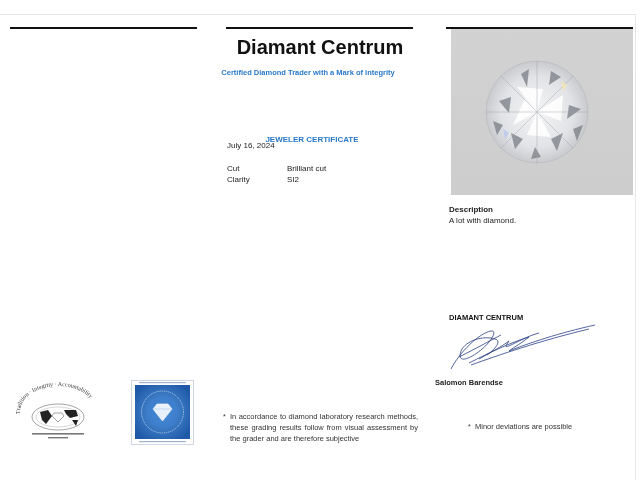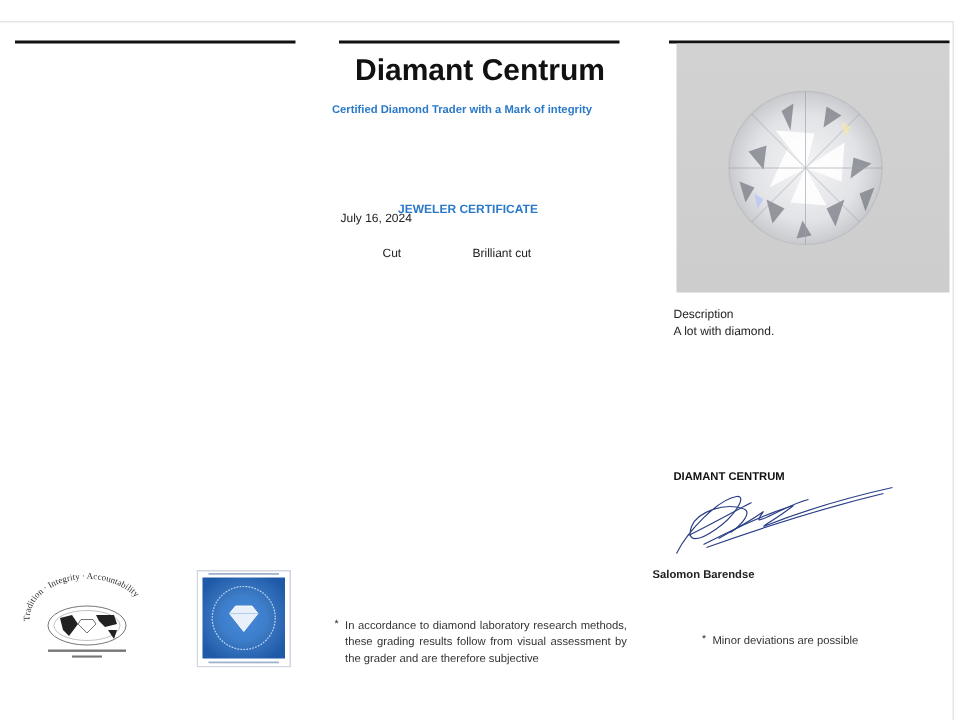--- a/index.html
+++ b/index.html
@@ -29,31 +29,31 @@
     }
     .cert-heading {
       position: absolute; left: 220px; width: 184px; top: 123px;
       text-align: center; font-weight: bold; font-size: 8px; color: #2a79c9; margin-top: 12px;
     }
     .date {
       position: absolute; left: 227px; top: 141px; font-size: 8px; color: #222;
     }
     .diamond-section { position: absolute; left: 227px; top: 163px; font-size: 8px; color: #222; }
     .diamond-section .sec-title { font-weight: bold; height: 11px; line-height: 11px; }
-    .diamond-row { display: flex; height: 11px; line-height: 11px; margin-left: 28px; }
+    .diamond-row { display: flex; height: 11px; line-height: 11px; }
     .diamond-row .k { width: 60px; }
     .diamond-row .v { width: 100px; }
 
     .photo {
       position: absolute; left: 451px; top: 29px; width: 182px; height: 166px;
       background: linear-gradient(180deg, #d2d2d2 0%, #cdcdcd 100%);
       overflow: hidden;
     }
     .description { position: absolute; left: 449px; top: 204px; font-size: 8px; color: #222; }
-    .description .h { font-weight: normal; height: 11px; line-height: 11px; }
+    .description .h { font-weight: bold; height: 11px; line-height: 11px; }
     .description .t { height: 11px; line-height: 11px; }
 
     .sig-company {
       position: absolute; left: 449px; top: 313px; font-size: 7.5px; font-weight: bold; color: #111;
     }
     .signature { position: absolute; left: 449px; top: 323px; width: 150px; height: 52px; }
     .signer {
       position: absolute; left: 435px; top: 378px; font-size: 7.5px; font-weight: bold; color: #222;
     }
 
@@ -78,20 +78,24 @@
 <div class="title">Diamant Centrum</div>
 <div class="subtitle">Certified Diamond Trader with a Mark of integrity</div>
 
 <div class="cert-heading">JEWELER CERTIFICATE</div>
 <div class="date">July 16,  2024</div>
 
 <div class="diamond-section">
   <div class="diamond-row">
     <span class="k">Cut</span>
     <span class="v">Brilliant cut</span>
+  </div>
+  <div class="diamond-row">
+    <span class="k">Clarity</span>
+    <span class="v">SI2</span>
   </div>
 </div>
 
 <div class="photo">
   <svg width="182" height="166" viewBox="0 0 182 166">
     <defs>
       <radialGradient id="dg" cx="50%" cy="50%" r="50%">
         <stop offset="0%" stop-color="#f4f4f6"></stop>
         <stop offset="70%" stop-color="#e2e3e6"></stop>
         <stop offset="100%" stop-color="#c9cacd"></stop>

